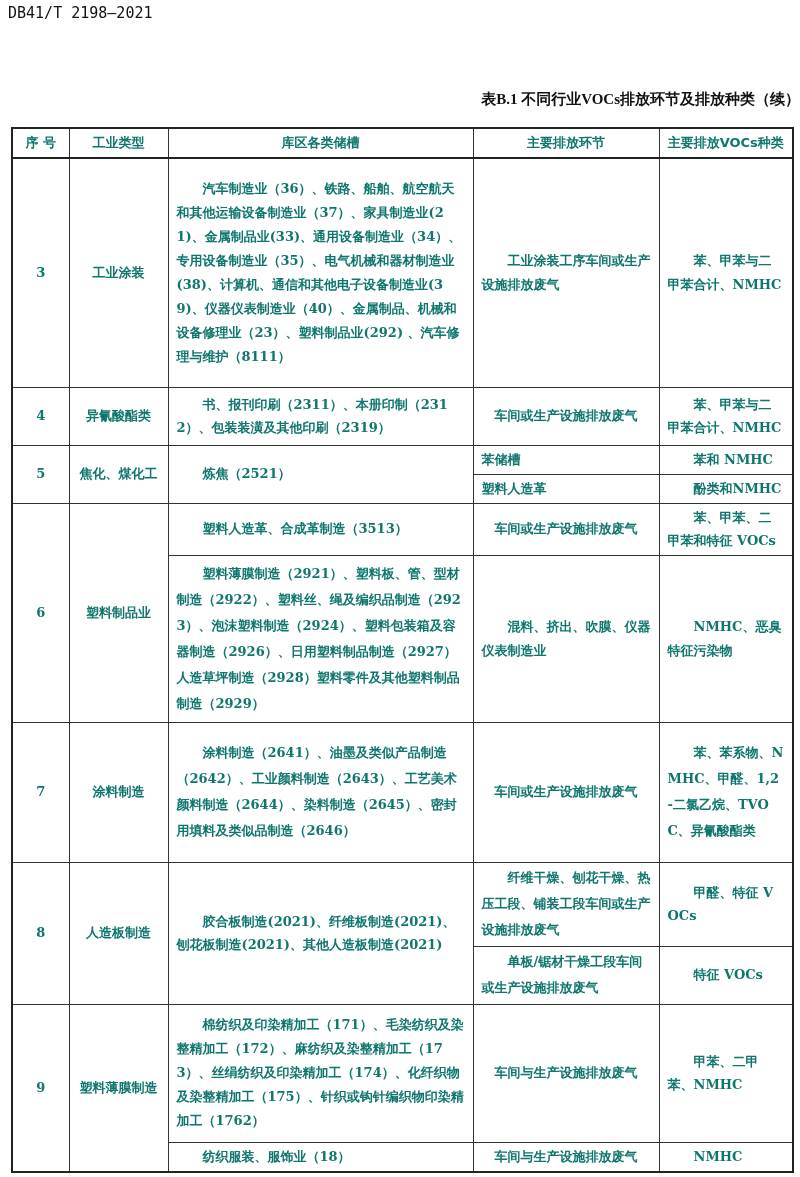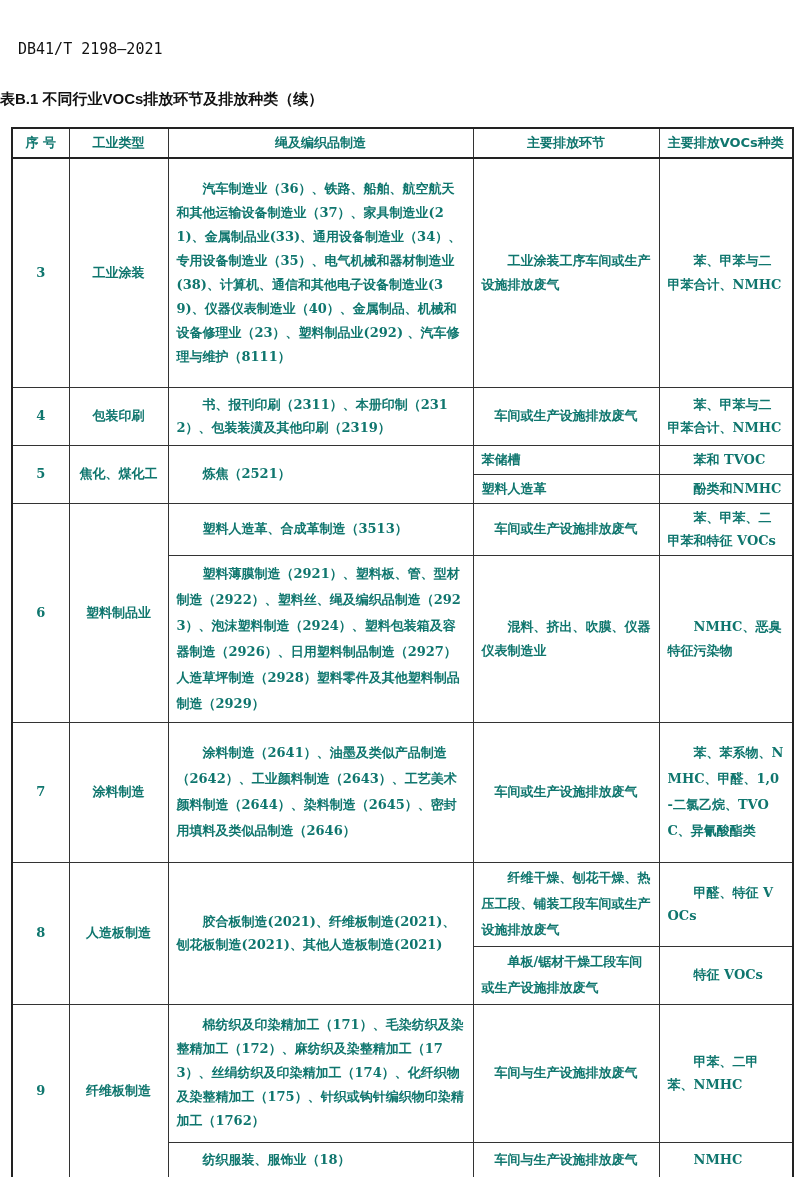--- a/index.html
+++ b/index.html
@@ -1,21 +1,21 @@
 <!DOCTYPE html>
 <html><head>
 <meta charset="utf-8">
 <style>
   html, body { margin:0; padding:0; background:#ffffff; }
   body { width:800px; height:1177px; position:relative; overflow:hidden;
          font-family:"DejaVu Serif","Liberation Serif",serif; color:#222; }
-  .doc-id { position:absolute; left:18px; top:4px; font-family:"DejaVu Sans Mono","Liberation Mono",monospace;
-            font-size:15px; color:#111; letter-spacing:0px;margin-top:36px; }
-  .table-title { position:absolute; left:0; width:800px; top:90px; text-align:left;
-                 font-family:Liberation Sans, sans-serif; font-size:15px; font-weight:bold; color:#111; }
+  .doc-id { position:absolute; left:8px; top:4px; font-family:"DejaVu Sans Mono","Liberation Mono",monospace;
+            font-size:15px; color:#111; letter-spacing:0px; }
+  .table-title { position:absolute; left:0; width:800px; top:90px; text-align:right;
+                 font-family:Liberation Serif, serif; font-size:15px; font-weight:bold; color:#111; }
   table.main { position:absolute; left:11px; top:127px; width:781px; border-collapse:collapse;
                table-layout:fixed; border:2px solid #222; }
   table.main td, table.main th { border:1px solid #333; font-size:13px; line-height:23.5px; padding:0 8px;
                vertical-align:middle; font-weight:bold; color:#0f766e; word-break:break-all; }
   table.main th { height:28px; border-bottom:2px solid #222; font-family:"DejaVu Sans","Liberation Sans",sans-serif; font-size:13px; }
   .c { text-align:center; }
   .ind { text-indent:2em; }
 </style>
 </head>
 <body>
@@ -28,49 +28,49 @@
     <col style="width:57px">
       <col style="width:99px">
       <col style="width:305px">
       <col style="width:186px">
       <col style="width:134px">
   </colgroup>
   <thead>
     <tr>
       <th class="c">序 号</th>
       <th class="c">工业类型</th>
-      <th class="c">绳及编织品制造</th>
+      <th class="c">库区各类储槽</th>
       <th class="c">主要排放环节</th>
       <th class="c">主要排放VOCs种类</th>
     </tr>
   </thead>
   <tbody>
 
     <tr style="height:229px">
       <td class="c">3</td>
       <td class="c">工业涂装</td>
       <td class="ind" style="line-height:24px">汽车制造业（36）、铁路、船舶、航空航天和其他运输设备制造业（37）、家具制造业(21)、金属制品业(33)、通用设备制造业（34）、专用设备制造业（35）、电气机械和器材制造业(38)、计算机、通信和其他电子设备制造业(39)、仪器仪表制造业（40）、金属制品、机械和设备修理业（23）、塑料制品业(292) 、汽车修理与维护（8111）</td>
       <td class="ind">工业涂装工序车间或生产设施排放废气</td>
       <td class="ind">苯、甲苯与二甲苯合计、NMHC</td>
     </tr>
 
     <tr style="height:58px">
       <td class="c">4</td>
-      <td class="c">包装印刷</td>
+      <td class="c">异氰酸酯类</td>
       <td class="ind">书、报刊印刷（2311）、本册印制（2312）、包装装潢及其他印刷（2319）</td>
       <td class="c">车间或生产设施排放废气</td>
       <td class="ind">苯、甲苯与二甲苯合计、NMHC</td>
     </tr>
 
     <tr style="height:29px">
       <td class="c" rowspan="2">5</td>
       <td class="c" rowspan="2">焦化、煤化工</td>
       <td class="ind" rowspan="2">炼焦（2521）</td>
       <td>苯储槽</td>
-      <td class="ind">苯和 TVOC</td>
+      <td class="ind">苯和 NMHC</td>
     </tr>
     <tr style="height:29px">
       <td>塑料人造革</td>
       <td class="ind">酚类和NMHC</td>
     </tr>
 
     <tr style="height:52px">
       <td class="c" rowspan="2">6</td>
       <td class="c" rowspan="2">塑料制品业</td>
       <td class="ind">塑料人造革、合成革制造（3513）</td>
@@ -81,41 +81,41 @@
       <td class="ind" style="line-height:26px">塑料薄膜制造（2921）、塑料板、管、型材制造（2922）、塑料丝、绳及编织品制造（2923）、泡沫塑料制造（2924）、塑料包装箱及容器制造（2926）、日用塑料制品制造（2927）人造草坪制造（2928）塑料零件及其他塑料制品制造（2929）</td>
       <td class="ind">混料、挤出、吹膜、仪器仪表制造业</td>
       <td class="ind">NMHC、恶臭特征污染物</td>
     </tr>
 
     <tr style="height:140px">
       <td class="c">7</td>
       <td class="c">涂料制造</td>
       <td class="ind" style="line-height:26px">涂料制造（2641）、油墨及类似产品制造（2642）、工业颜料制造（2643）、工艺美术颜料制造（2644）、染料制造（2645）、密封用填料及类似品制造（2646）</td>
       <td class="c">车间或生产设施排放废气</td>
-      <td class="ind" style="line-height:26px">苯、苯系物、NMHC、甲醛、1,0-二氯乙烷、TVOC、异氰酸酯类</td>
+      <td class="ind" style="line-height:26px">苯、苯系物、NMHC、甲醛、1,2-二氯乙烷、TVOC、异氰酸酯类</td>
     </tr>
 
     <tr style="height:84px">
       <td class="c" rowspan="2">8</td>
       <td class="c" rowspan="2">人造板制造</td>
       <td class="ind" rowspan="2">胶合板制造(2021)、纤维板制造(2021)、刨花板制造(2021)、其他人造板制造(2021)</td>
       <td class="ind" style="line-height:26px">纤维干燥、刨花干燥、热压工段、铺装工段车间或生产设施排放废气</td>
       <td class="ind">甲醛、特征 VOCs</td>
     </tr>
     <tr style="height:58px">
       <td class="ind" style="line-height:26px">单板/锯材干燥工段车间或生产设施排放废气</td>
       <td class="ind">特征 VOCs</td>
     </tr>
 
     <tr style="height:138px">
       <td class="c" rowspan="2">9</td>
-      <td class="c" rowspan="2">纤维板制造</td>
+      <td class="c" rowspan="2">塑料薄膜制造</td>
       <td class="ind" style="line-height:24px">棉纺织及印染精加工（171）、毛染纺织及染整精加工（172）、麻纺织及染整精加工（173）、丝绢纺织及印染精加工（174）、化纤织物及染整精加工（175）、针织或钩针编织物印染精加工（1762）</td>
       <td class="c">车间与生产设施排放废气</td>
       <td class="ind">甲苯、二甲苯、NMHC</td>
     </tr>
-    <tr style="height:36px">
+    <tr style="height:30px">
       <td class="ind">纺织服装、服饰业（18）</td>
       <td class="c">车间与生产设施排放废气</td>
       <td class="ind">NMHC</td>
     </tr>
   </tbody>
 </table>
 
 </body></html>

